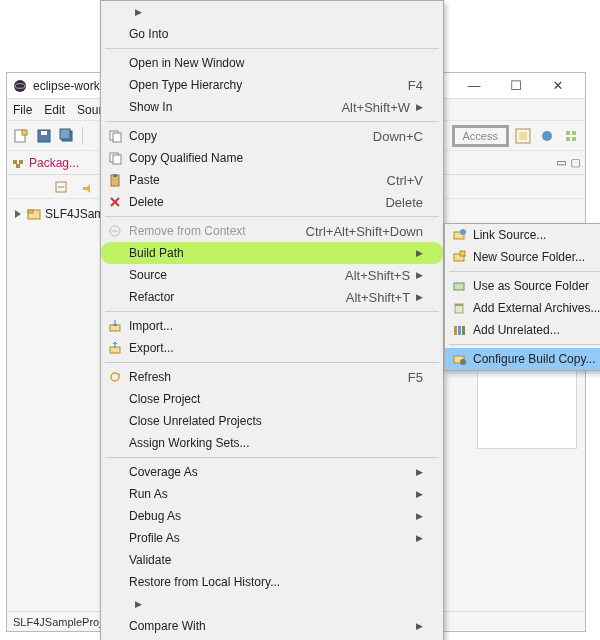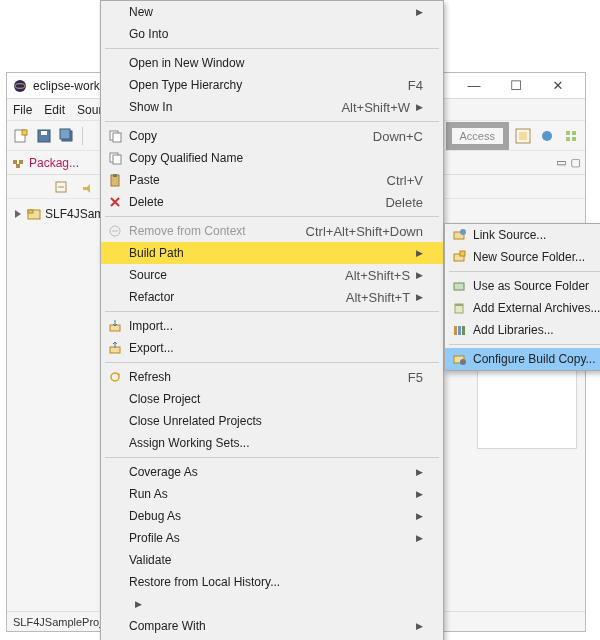--- a/index.html
+++ b/index.html
@@ -59,21 +59,21 @@
     .tbicon {
       width: 20px; height: 20px;
       display: flex; align-items: center; justify-content: center;
     }
     .vsep { width: 1px; height: 18px; background: #ccc; margin: 0 2px; }
     .toolbar-right {
       margin-left: auto;
       display: flex; align-items: center; gap: 4px;
     }
     .quick-access {
-      border: 6px solid #a3a3a3;
+      border: 3px solid #a3a3a3;
       padding: 2px 8px;
       color: #888;
       font-size: 11px;
     }
     
     .pkgheader {
       height: 24px;
       display: flex; align-items: center;
       padding: 0 4px; gap: 4px;
       border-bottom: 1px solid #ddd;
@@ -127,21 +127,22 @@
       display: flex; align-items: center;
       padding: 0 20px 0 28px;
       position: relative;
     }
     .ctxmenu .mi .lbl { flex: 1; }
     .ctxmenu .mi .accel { color: #555; font-size: 13px; }
     .ctxmenu .mi .sub { font-size: 9px; color: #555; margin-left: 6px; }
     .ctxmenu .mi.disabled { color: #999; }
     .ctxmenu .sep { height: 1px; background: #ccc; margin: 3px 4px; }
     .ctxmenu .mi.hi {
-      background: #fde047;
+      background: #bef264;
+      border-radius: 9px;
     }
     .ctxmenu .mi .lefticon {
       position: absolute; left: 6px; width: 16px; height: 16px;
       display: flex; align-items: center; justify-content: center;
     }
     
     .submenu {
       position: absolute;
       left: 444px; top: 223px;
       width: 190px;
@@ -282,21 +283,20 @@
 
   <div class="rightpane"></div>
 
   <div class="statusbar">
     <span>SLF4JSampleProjec</span>
   </div>
 </div>
 
 <div class="ctxmenu">
   <div class="mi">
-      <span class="lbl">New</span>
       <span class="sub">▶</span>
     </div>
   <div class="mi">
       <span class="lbl">Go Into</span>
     </div>
   <div class="sep"></div>
   <div class="mi">
       <span class="lbl">Open in New Window</span>
     </div>
   <div class="mi">
@@ -483,21 +483,21 @@
     <span class="lbl">Add External Archives...</span>
     </div>
   <div class="mi">
     <span class="lefticon">
         <svg width="14" height="14">
           <rect x="2" y="3" width="3" height="9" fill="#c8953d"></rect>
           <rect x="6" y="3" width="3" height="9" fill="#6a99c9"></rect>
           <rect x="10" y="3" width="3" height="9" fill="#6c9356"></rect>
         </svg>
       </span>
-    <span class="lbl">Add Libraries...</span>
+    <span class="lbl">Add Unrelated...</span>
     </div>
   <div class="sep"></div>
   <div class="mi hi">
     <span class="lefticon">
         <svg width="14" height="14">
           <rect x="2" y="4" width="10" height="7" fill="#f3dca0" stroke="#b58b1f"></rect>
           <circle cx="11" cy="10" r="3" fill="#777"></circle>
         </svg>
       </span>
     <span class="lbl">Configure Build Copy...</span>

